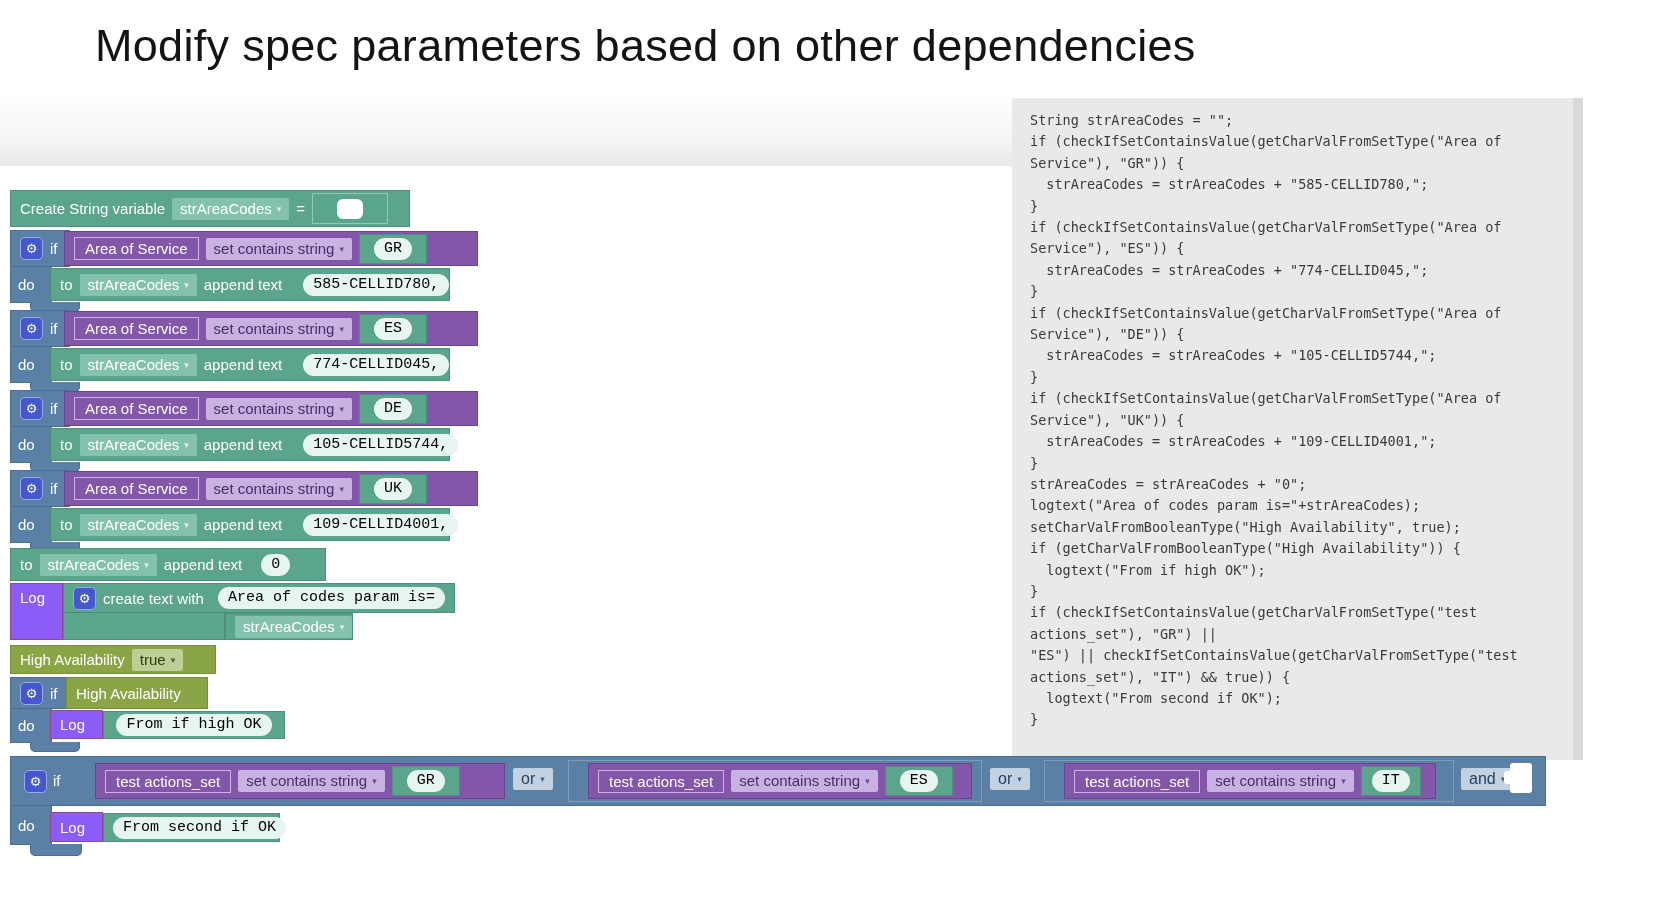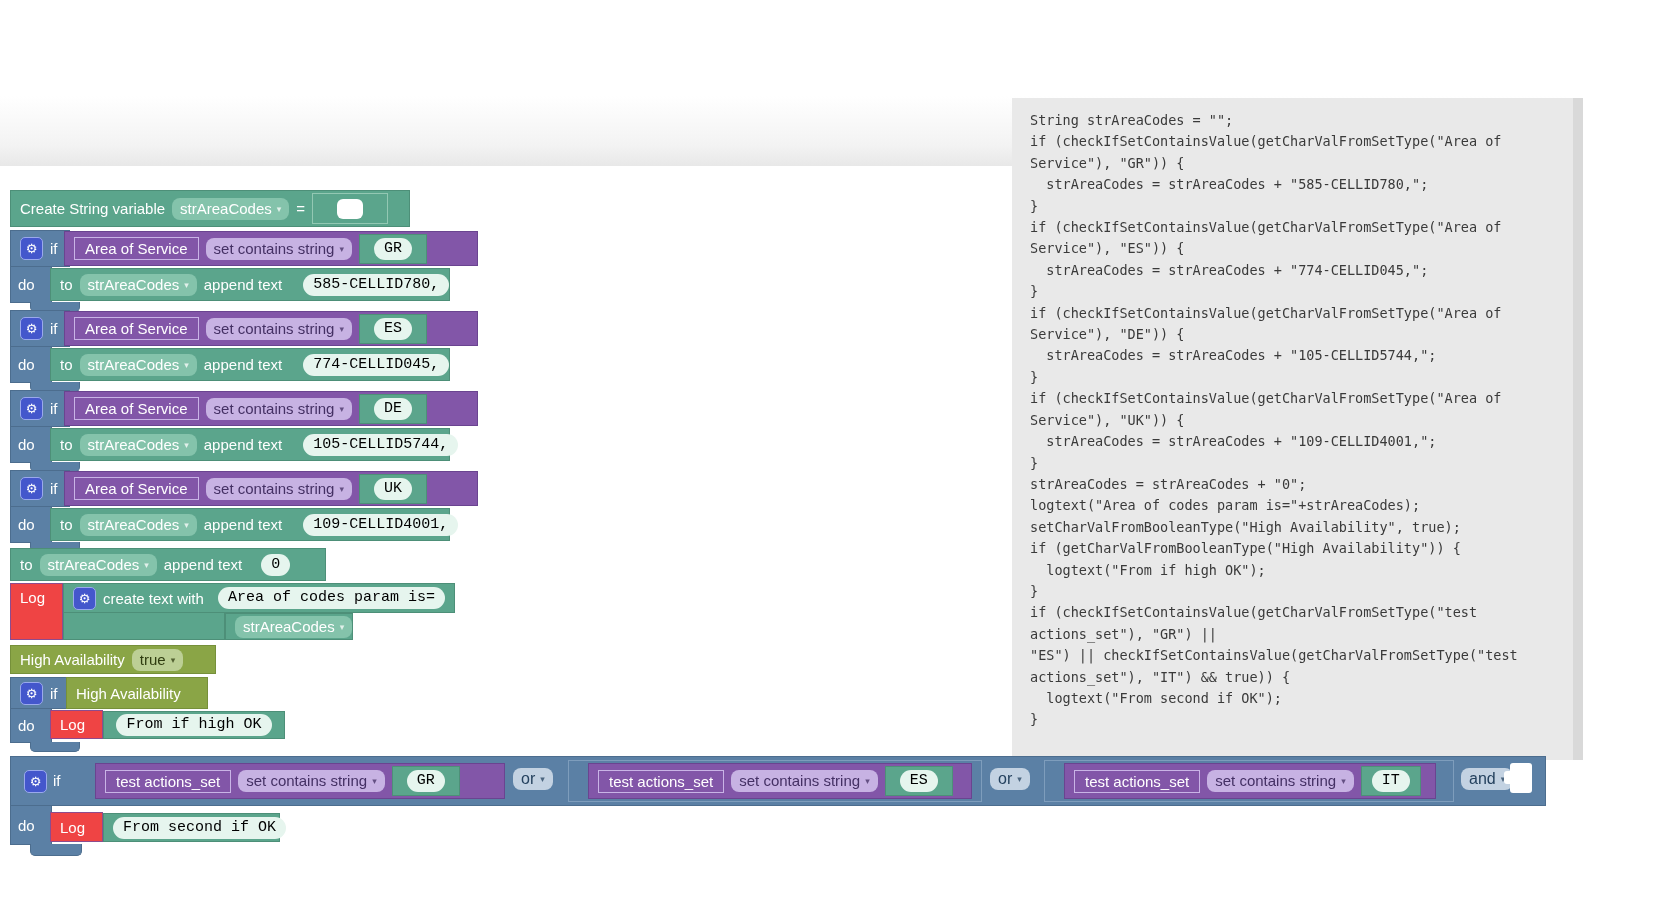--- a/index.html
+++ b/index.html
@@ -15,24 +15,24 @@
   .code-line{font-family:"DejaVu Sans Mono","Liberation Mono",monospace;
              font-size:13.5px;line-height:21.4px;color:#3a3a3a;white-space:pre;}
   .code-scrollbar{position:absolute;right:0;top:0;width:10px;height:100%;background:#d9d9d9;}
   
   .b{position:absolute;box-sizing:border-box;display:flex;align-items:center;gap:7px;
      padding:0 9px;font-size:15px;color:#fff;border:1px solid transparent;white-space:nowrap;}
   .teal{background:#5ba58c;border-color:#4d8f78;}
   .blue{background:#5b80a5;border-color:#4c6d8e;}
   .blue-nest{background:#5b80a5;border-color:#7e9dbc;}
   .purple{background:#8256a8;border-color:#6a4490;}
-  .pink{background:#ef4444;border-color:#8d4b8d;text-align:right;}
+  .pink{background:#8b5cf6;border-color:#8d4b8d;text-align:right;}
   .olive{background:#8aa546;border-color:#76903a;}
   .lbl{white-space:nowrap;}
-  .dd{display:inline-flex;align-items:center;gap:5px;border-radius:8px;padding:1px 8px;line-height:20px;}
+  .dd{display:inline-flex;align-items:center;gap:5px;border-radius:2px;padding:1px 8px;line-height:20px;}
   .dd .caret{font-size:9px;opacity:.75;}
   .dd-teal{background:#84c3ab;color:#fff;}
   .dd-lav{background:#c7b2e3;color:#443064;}
   .dd-sage{background:#bccf95;color:#2f3c10;}
   .dd-blue{background:#c3d2e2;color:#24415e;}
   .pill{background:#e6f5ee;color:#000000;border-radius:11px;padding:1px 10px;line-height:20px;white-space:nowrap;font-family:Liberation Mono, monospace;}
   .varbox{border:1px solid #c9b4e6;padding:2px 10px;color:#fff;white-space:nowrap;}
   .gear{display:inline-flex;align-items:center;justify-content:center;flex:none;
         width:21px;height:21px;background:#4457cc;border:1px solid #9aa9ec;border-radius:5px;
         color:#fff;font-size:13px;}
@@ -44,20 +44,21 @@
           border:1px solid #93c8b3;}
   .socket-pill{width:26px;height:20px;background:#fff;border-radius:6px;}
   .bsock{position:absolute;background:#fff;border-radius:3px;}
   .bsock::before{content:"";position:absolute;left:-6px;top:8px;width:7px;height:13px;
                  background:#fff;border-radius:3px 0 0 3px;}
 </style>
 </head>
 <body>
 
 <div class="stage">
+  <h1 class="title">Modify spec parameters based on other dependencies</h1>
   <div class="band"></div>
 
   <div class="code-panel">
     <div>
       <div class="code-line">String strAreaCodes = "";</div>
       <div class="code-line">if (checkIfSetContainsValue(getCharValFromSetType("Area of</div>
       <div class="code-line">Service"), "GR")) {</div>
       <div class="code-line">  strAreaCodes = strAreaCodes + "585-CELLID780,";</div>
       <div class="code-line">}</div>
       <div class="code-line">if (checkIfSetContainsValue(getCharValFromSetType("Area of</div>

